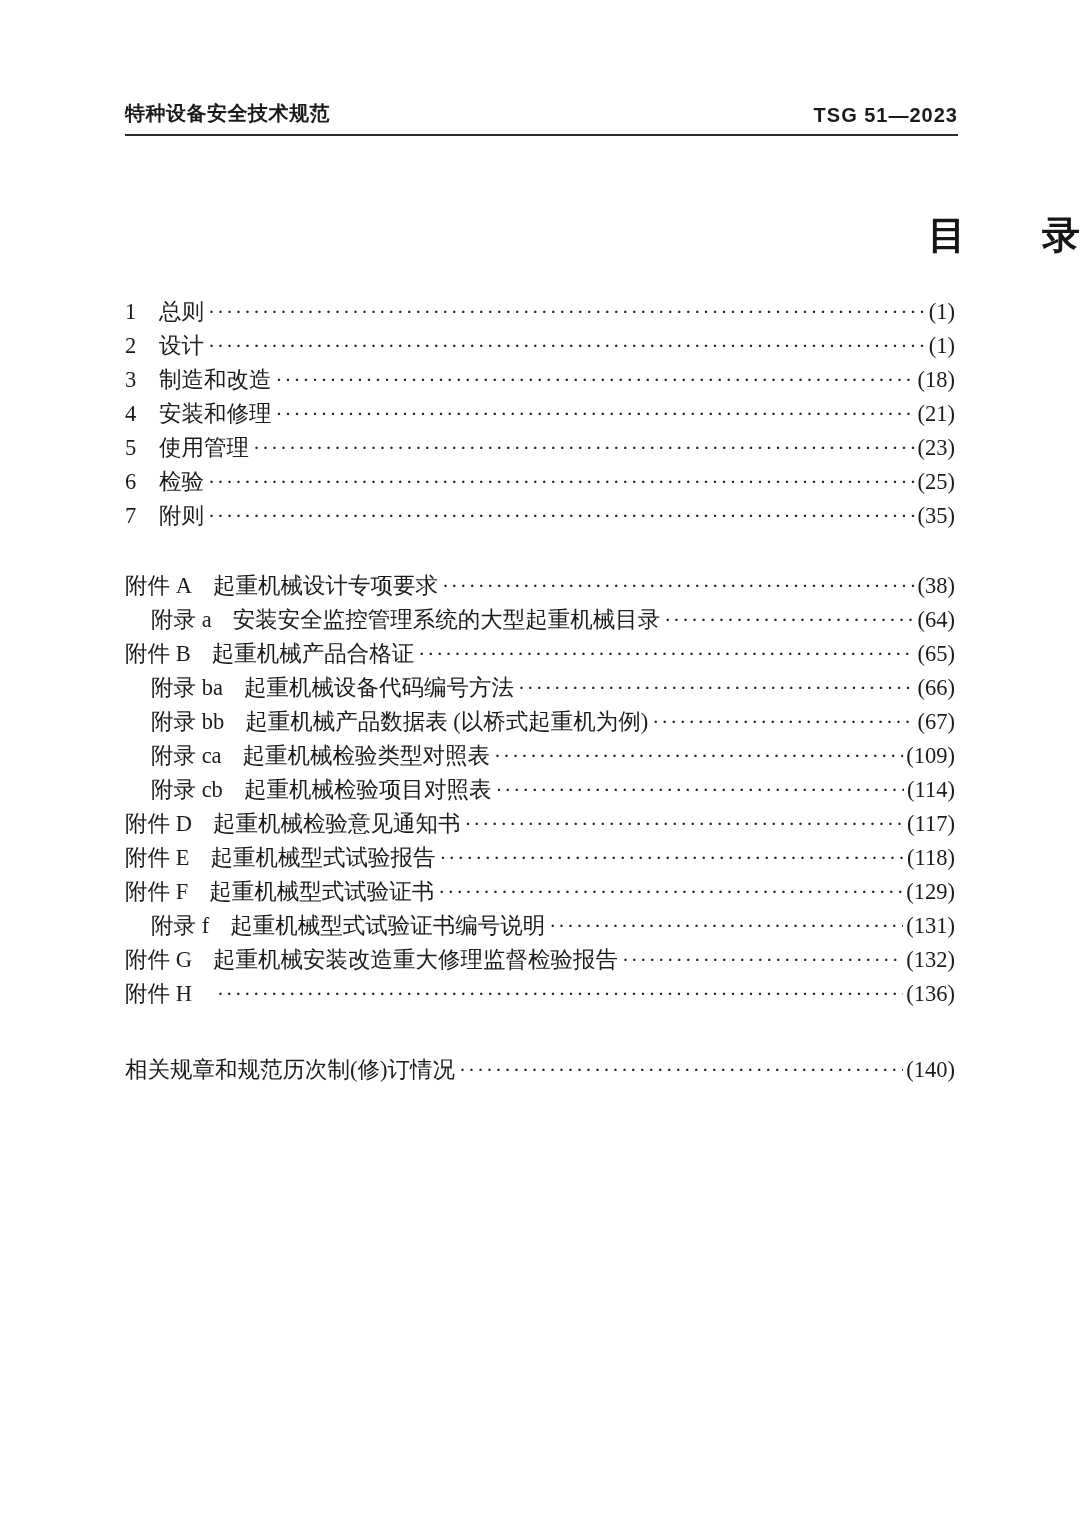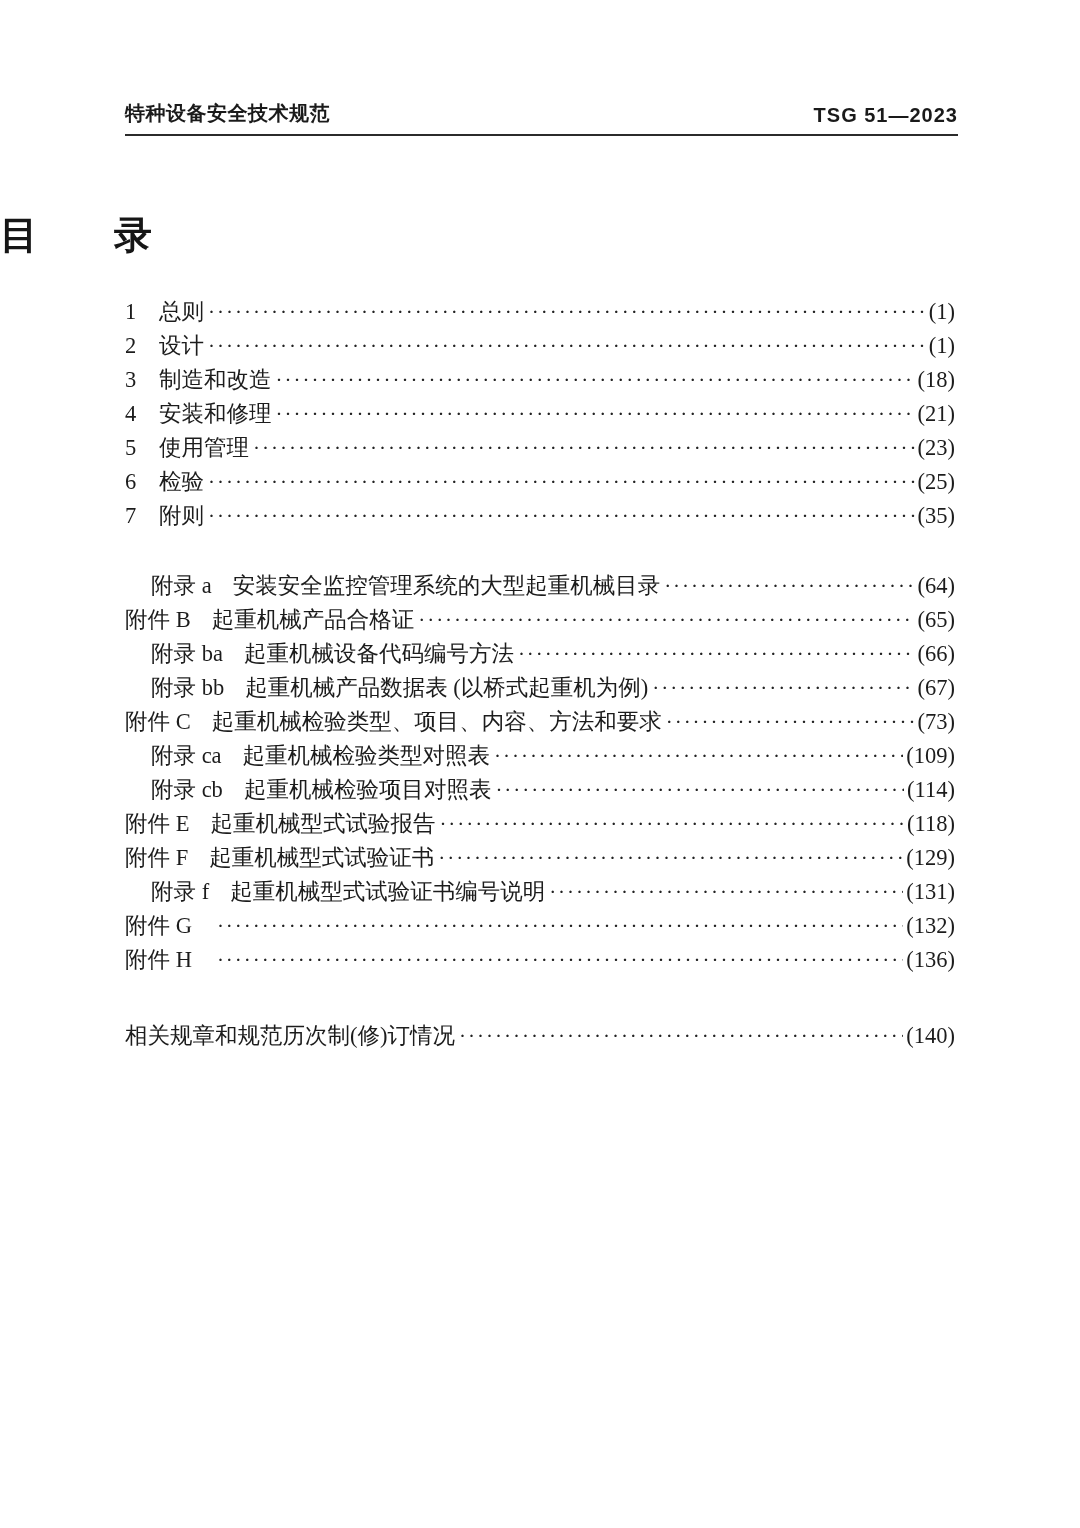--- a/index.html
+++ b/index.html
@@ -32,26 +32,27 @@
     color: #1a1a1a;
     letter-spacing: 0.5px;
   }
   .running-header .doc-code {
     letter-spacing: 1px;
     text-align: right;
   }
   
   .toc-title {
     margin-top: 80px;
-    text-align: left;
+    text-align: right;
     font-family: "Liberation Sans", "DejaVu Sans", sans-serif;
     font-size: 38px;
     font-weight: bold;
     line-height: 1;
     color: #161616;
+    padding-left: 22px;
   }
   
   .toc {
     margin: 41px 125px 0 125px; 
   }
   .row {
     display: flex;
     align-items: baseline;
     line-height: 34px;
     font-size: 22.5px;
@@ -145,20 +146,26 @@
     </div>
     <div class="row">
       <span class="num">7</span>
         <span class="item-title">附则</span>
         <span class="dots"></span>
         <span class="pageno">(35)</span>
     </div>
   </div>
 
   <div class="toc attachments">
+    <div class="row">
+      <span class="att-label">附件 A</span>
+        <span class="item-title">起重机械设计专项要求</span>
+        <span class="dots"></span>
+        <span class="pageno">(38)</span>
+    </div>
     <div class="row indent">
       <span class="att-label">附录 a</span>
         <span class="item-title">安装安全监控管理系统的大型起重机械目录</span>
         <span class="dots"></span>
         <span class="pageno">(64)</span>
     </div>
     <div class="row">
       <span class="att-label">附件 B</span>
         <span class="item-title">起重机械产品合格证</span>
         <span class="dots"></span>
@@ -169,58 +176,59 @@
         <span class="item-title">起重机械设备代码编号方法</span>
         <span class="dots"></span>
         <span class="pageno">(66)</span>
     </div>
     <div class="row indent">
       <span class="att-label">附录 bb</span>
         <span class="item-title">起重机械产品数据表 (以桥式起重机为例)</span>
         <span class="dots"></span>
         <span class="pageno">(67)</span>
     </div>
-    <div class="row">
-      <span class="att-label">附件 C</span>
-        <span class="item-title">起重机械检验类型、项目、内容、方法和要求</span>
-        <span class="dots"></span>
-        <span class="pageno">(73)</span>
-    </div>
     <div class="row indent">
       <span class="att-label">附录 ca</span>
         <span class="item-title">起重机械检验类型对照表</span>
         <span class="dots"></span>
         <span class="pageno">(109)</span>
     </div>
     <div class="row indent">
       <span class="att-label">附录 cb</span>
         <span class="item-title">起重机械检验项目对照表</span>
         <span class="dots"></span>
         <span class="pageno">(114)</span>
     </div>
     <div class="row">
+      <span class="att-label">附件 D</span>
+        <span class="item-title">起重机械检验意见通知书</span>
+        <span class="dots"></span>
+        <span class="pageno">(117)</span>
+    </div>
+    <div class="row">
       <span class="att-label">附件 E</span>
         <span class="item-title">起重机械型式试验报告</span>
         <span class="dots"></span>
         <span class="pageno">(118)</span>
     </div>
     <div class="row">
       <span class="att-label">附件 F</span>
         <span class="item-title">起重机械型式试验证书</span>
         <span class="dots"></span>
         <span class="pageno">(129)</span>
     </div>
     <div class="row indent">
       <span class="att-label">附录 f</span>
         <span class="item-title">起重机械型式试验证书编号说明</span>
         <span class="dots"></span>
         <span class="pageno">(131)</span>
     </div>
     <div class="row">
       <span class="att-label">附件 G</span>
+        <span class="item-title">起重机械安装改造重大修理监督检验报告</span>
         <span class="dots"></span>
         <span class="pageno">(132)</span>
     </div>
     <div class="row">
       <span class="att-label">附件 H</span>
         <span class="dots"></span>
         <span class="pageno">(136)</span>
     </div>
   </div>
 

